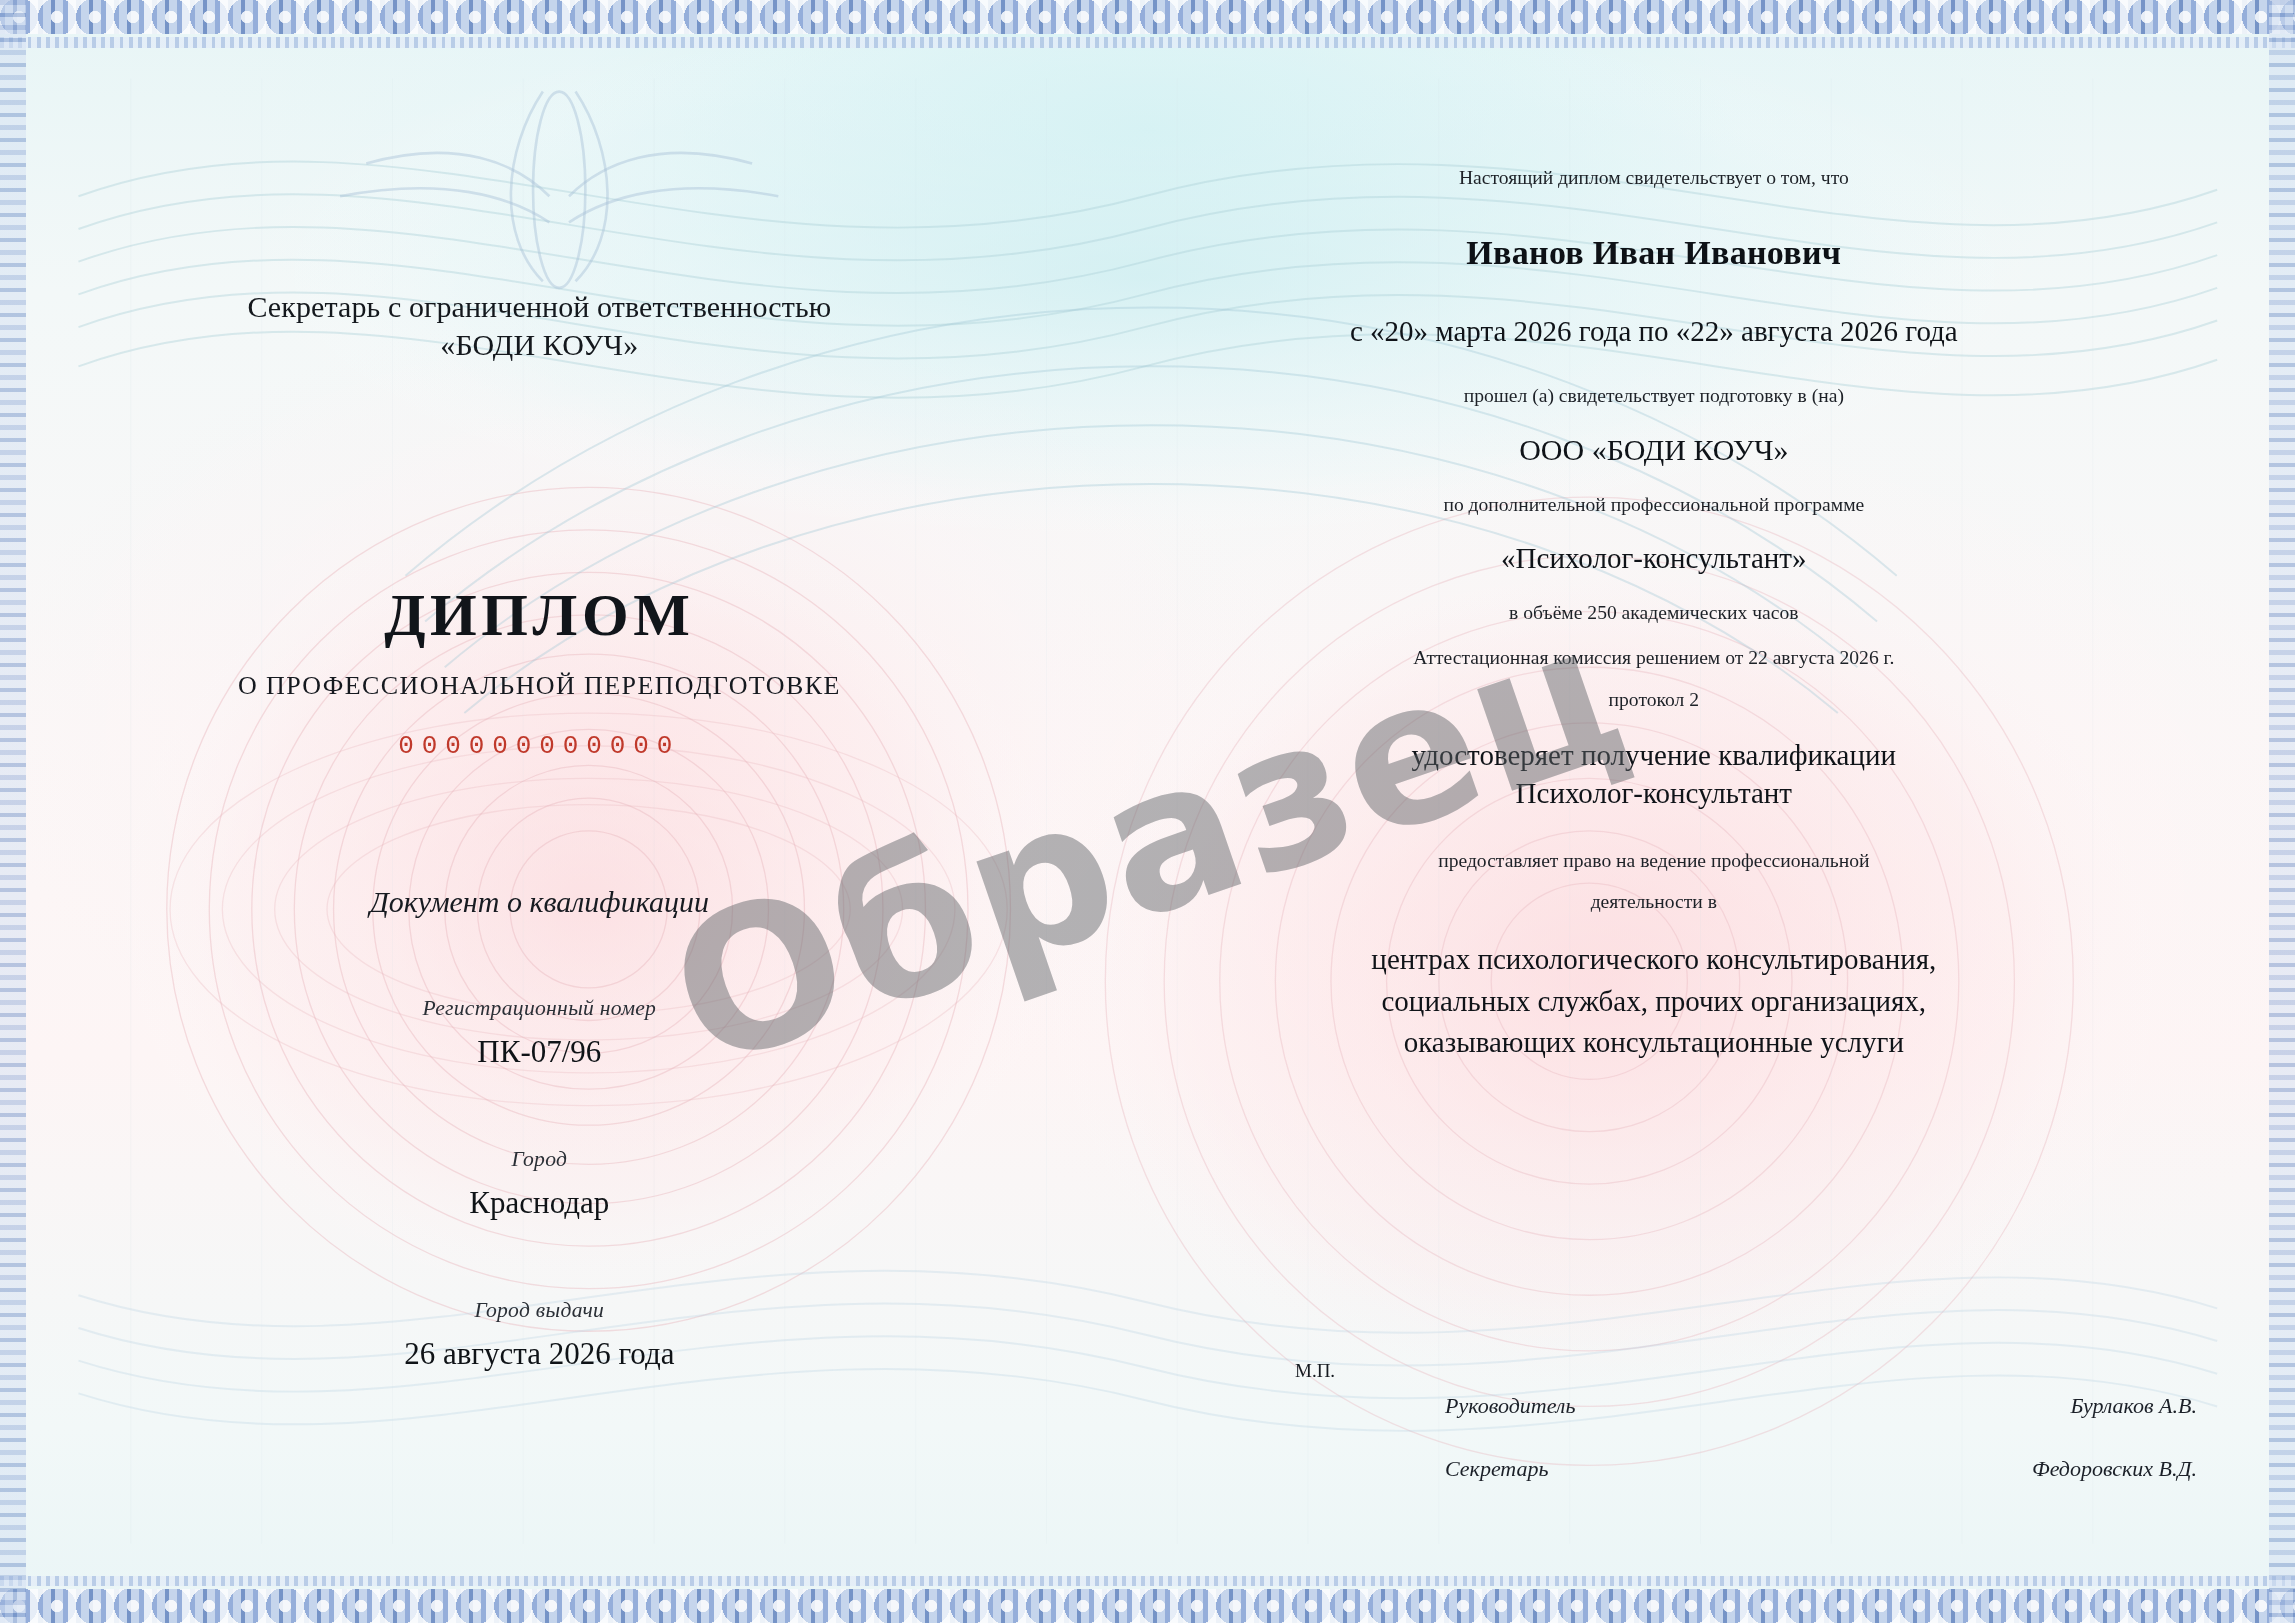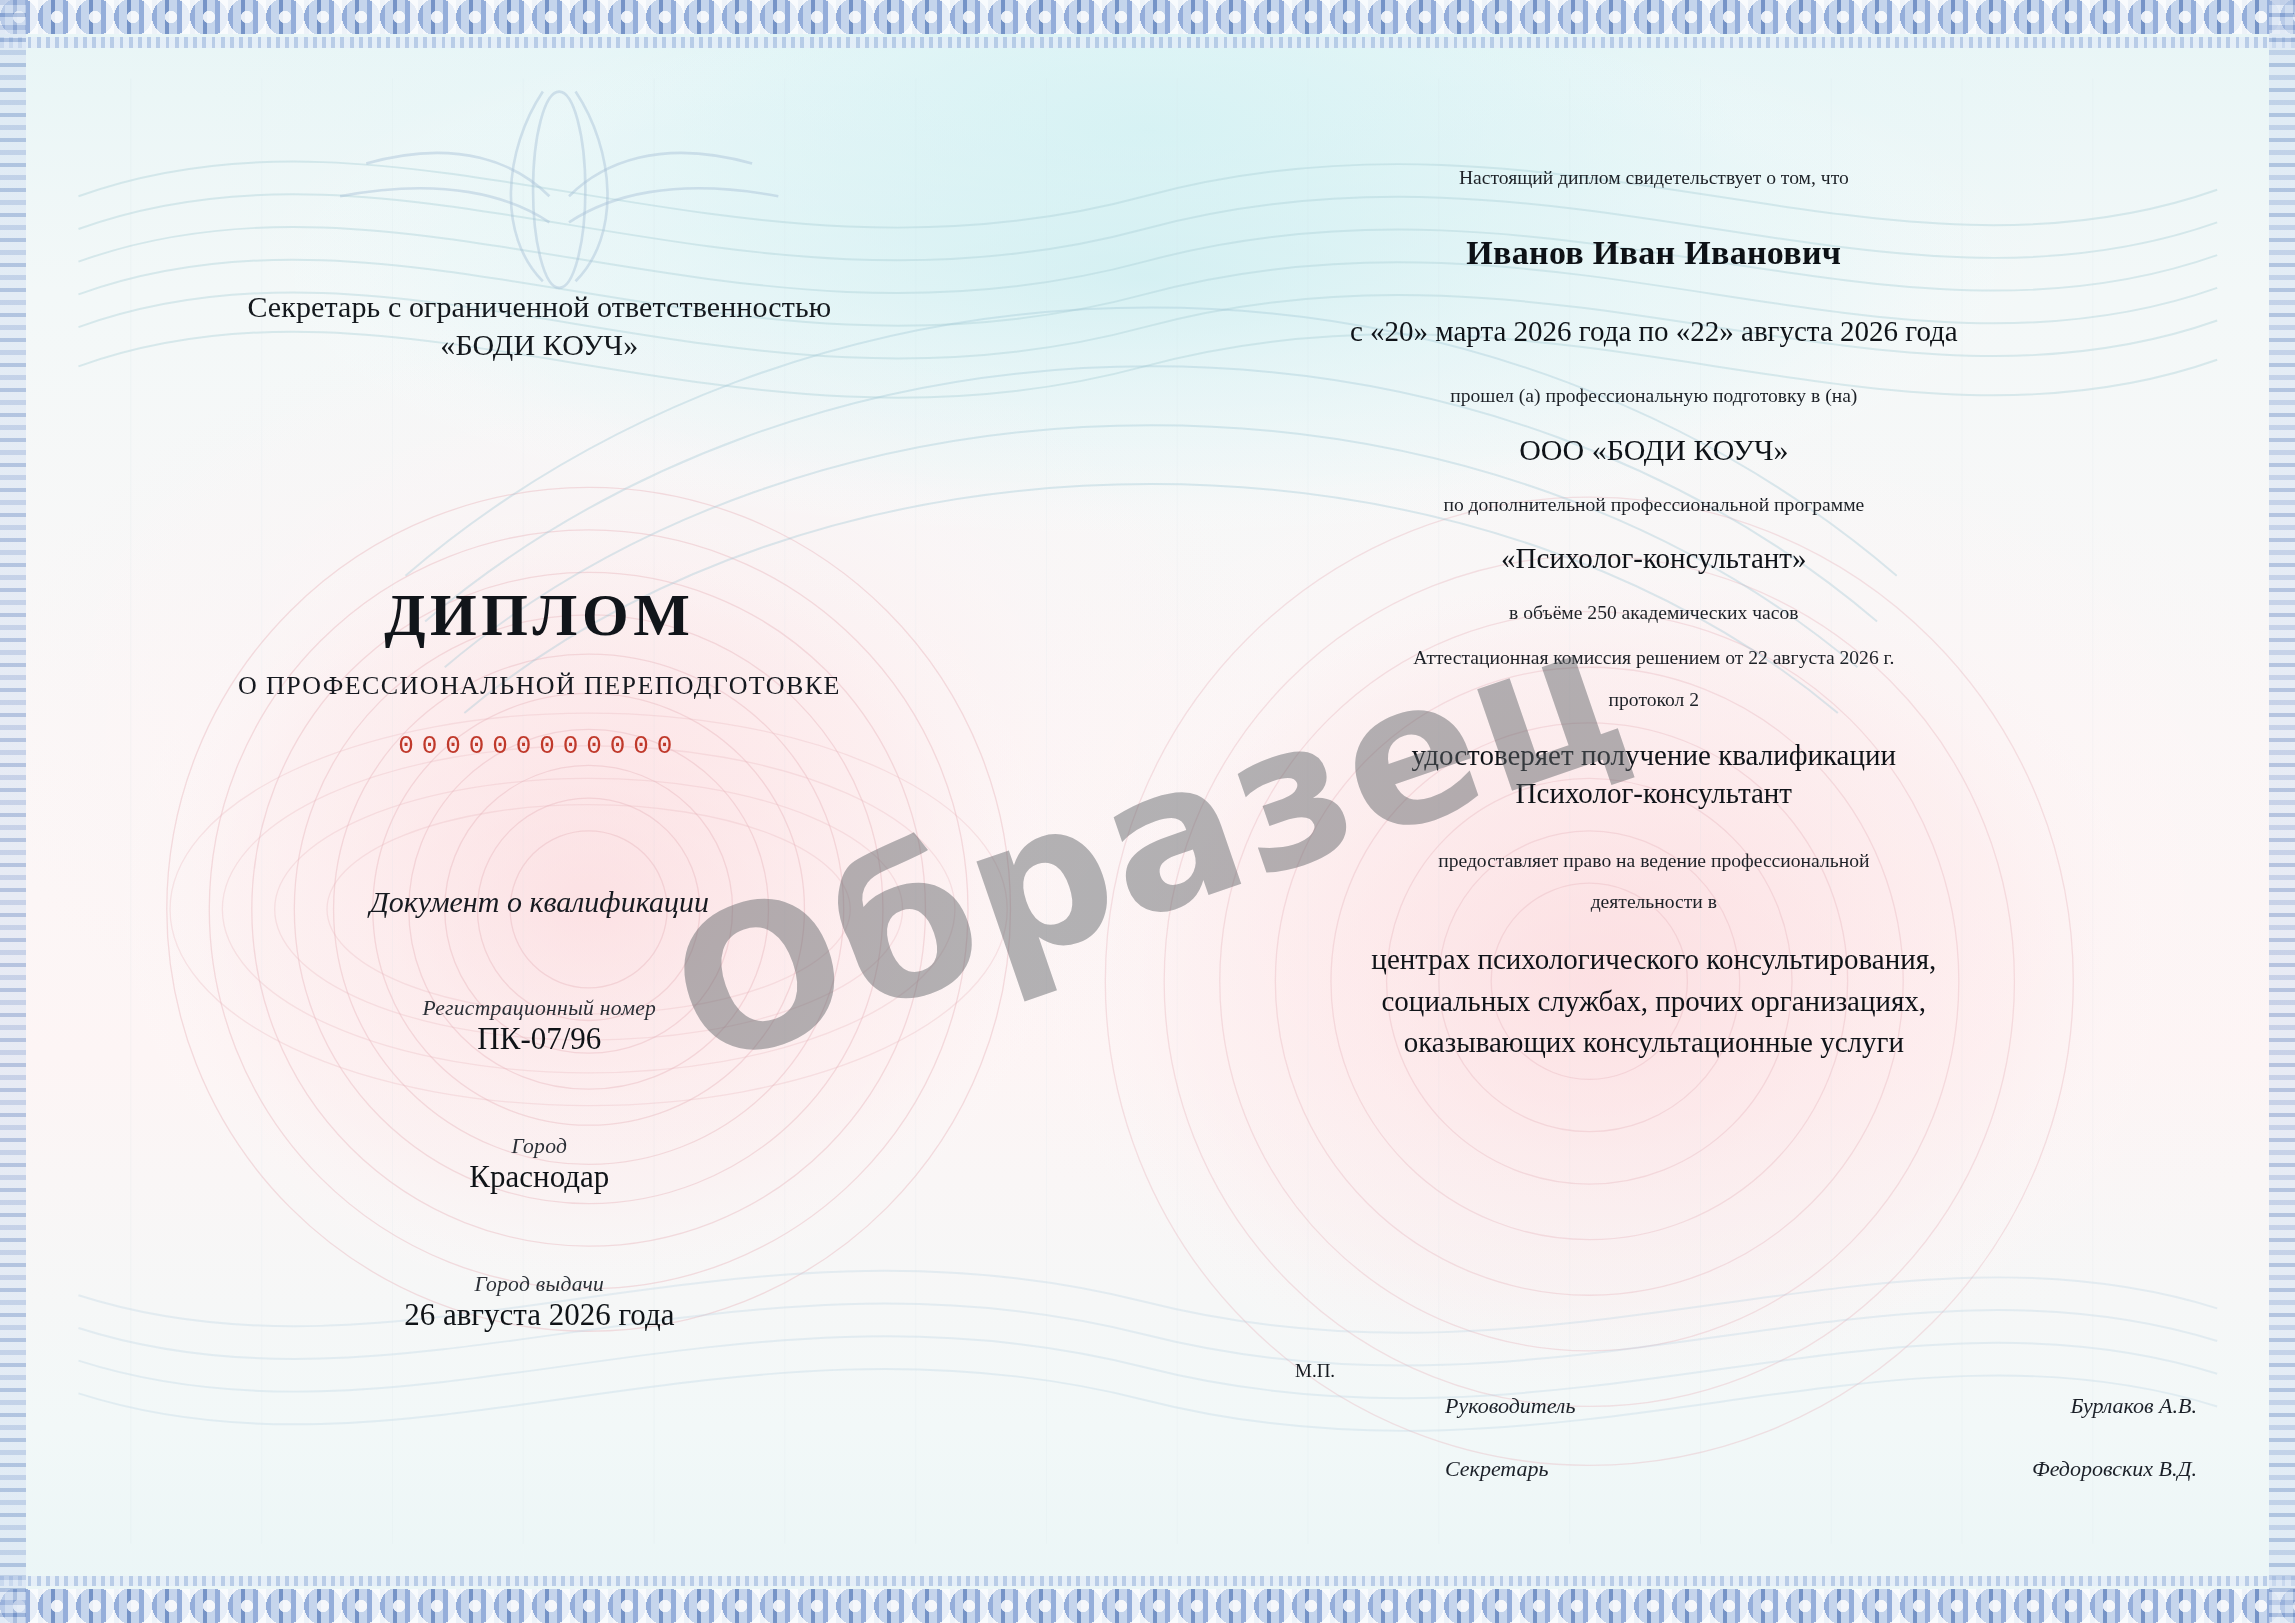--- a/index.html
+++ b/index.html
@@ -148,20 +148,21 @@
     text-align: center;
     margin-top: 77px;
   }
   .field-label {
     font-size: 21.6px;
     font-style: italic;
     color: #2a2f36;
     letter-spacing: 0.3px;
   }
   .field-value {
+    margin-top: 13px;
     font-size: 31px;
     color: #0f1317;
   }
 
   
   .r-small {
     font-size: 19.6px;
     color: #1d2127;
     line-height: 1.4;
   }
@@ -401,21 +402,21 @@
     </div>
 
     <div class="col-right">
 
       <div class="r-small">Настоящий диплом свидетельствует о том, что</div>
 
       <div class="r-name mt-b">Иванов Иван Иванович</div>
 
       <div class="r-dates mt-b">с «20» марта 2026 года по «22» августа 2026 года</div>
 
-      <div class="r-small mt-a">прошел (а) профессиональную подготовку в (на)</div>
+      <div class="r-small mt-a">прошел (а) свидетельствует подготовку в (на)</div>
 
       <div class="r-org mt-c">ООО «БОДИ КОУЧ»</div>
 
       <div class="r-small mt-c">по дополнительной профессиональной программе</div>
 
       <div class="r-program mt-c">«Психолог-консультант»</div>
 
       <div class="r-small mt-c">в объёме 250 академических часов</div>
 
       <div class="r-small mt-d">Аттестационная комиссия решением от 22 августа 2026 г.</div>

